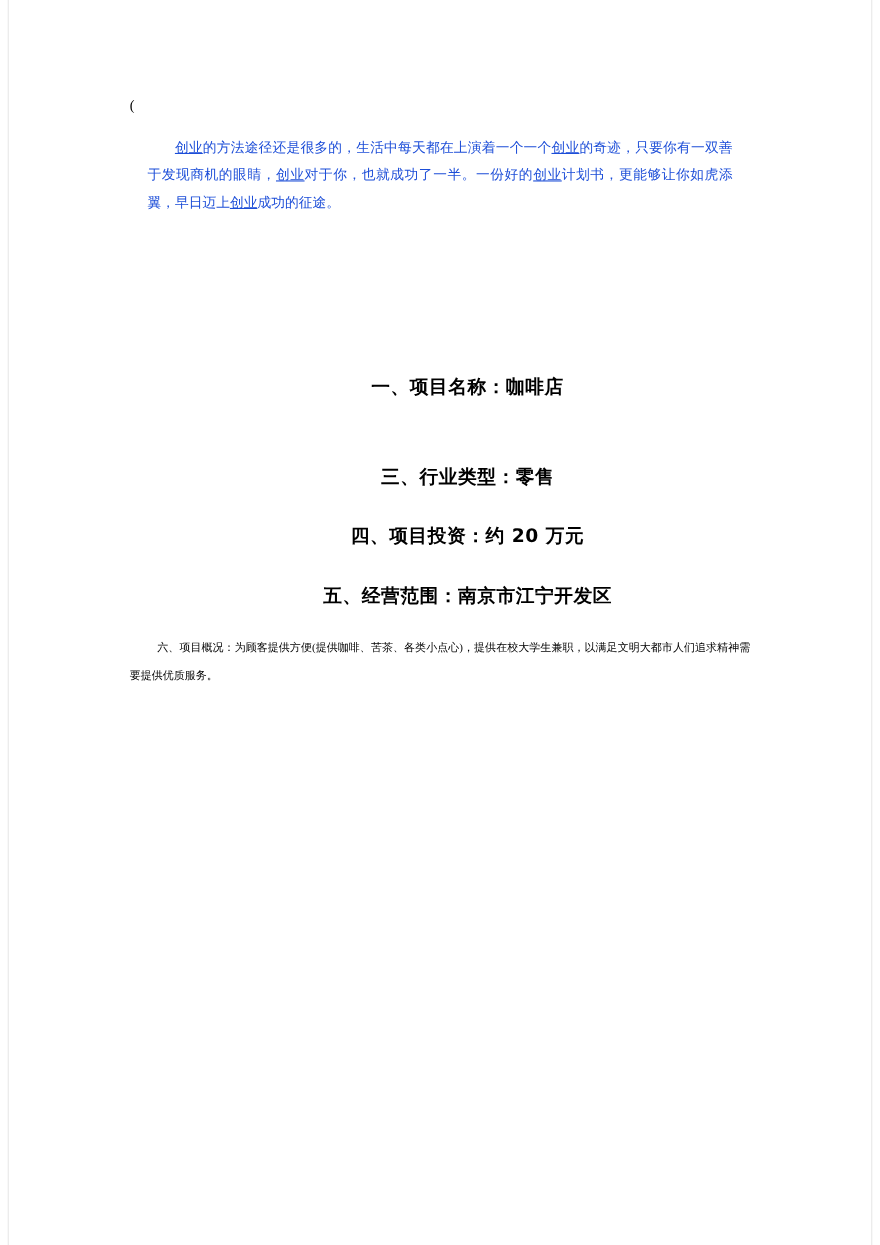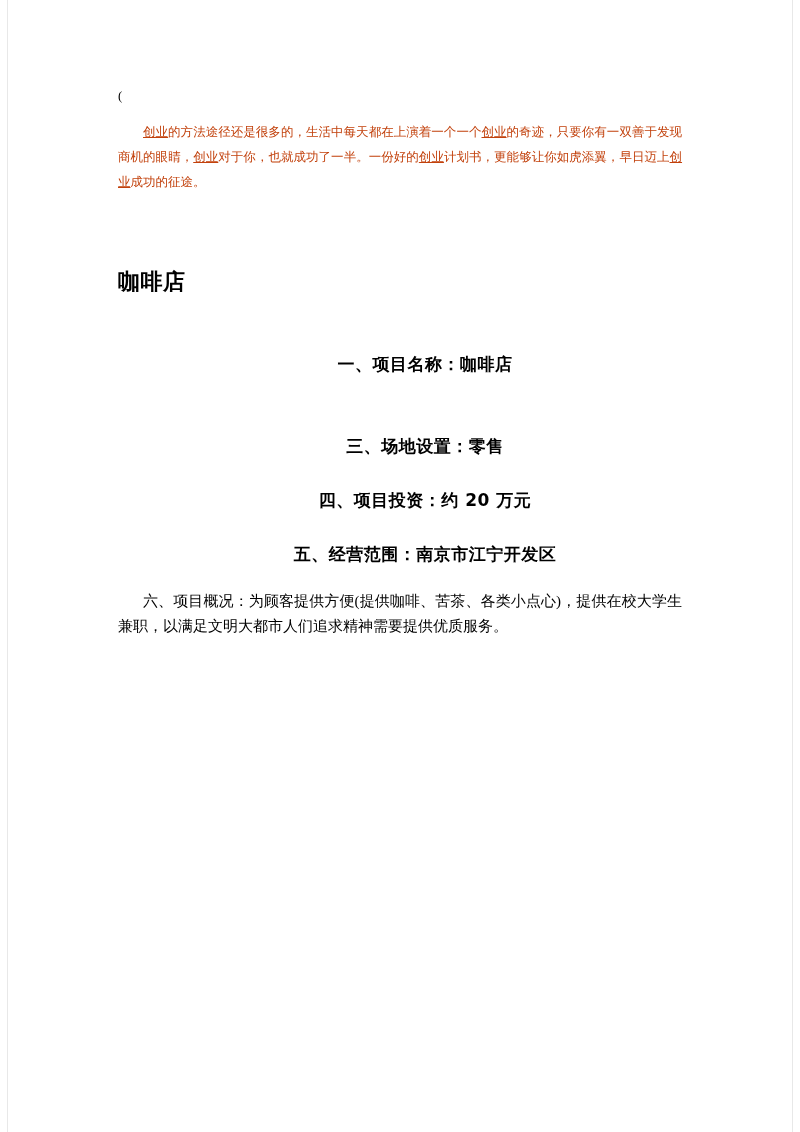--- a/index.html
+++ b/index.html
@@ -36,22 +36,22 @@
   .content {
     position: absolute;
     left: 118px;
     top: 86px;
     width: 564px;
   }
   .para {
     font-size: 12.5px;
     line-height: 25px;
     text-align: justify;
-    margin: 0;
-    color: #c2410c;
+    margin: 16px;
+    color: #1d4ed8;
   }
   .para.indent {
     text-indent: 25px;
   }
   .u {
     text-decoration: underline;
   }
   .small-gap { height: 14px; }
 
   .open-paren {
@@ -86,21 +86,21 @@
     letter-spacing: 0.5px;
     text-align: center;
   }
   .spacer-h1 { height: 58px; }
   .spacer-after-h1 { height: 28px; }
   .spacer-after-h2 { height: 26px; }
   .spacer-h3 { height: 28px; }
   .spacer-before-body { height: 22px; }
 
   .body-para {
-    font-size: 15px;
+    font-size: 10px;
     line-height: 25px;
     text-align: justify;
     margin: 0;
     text-indent: 25px;
   }
   .block-gap { height: 18px; }
 </style>
 </head>
 <body>
 
@@ -110,31 +110,30 @@
 
   <div class="content">
 
     <p class="open-paren">(</p>
 
     <p class="para indent" id="intro-1"><span class="u">创业</span><span>的方法途径还是很多的，生活中每天都在上演着一个一个</span><span class="u">创业</span><span>的奇迹，只要你有一双善于发现商机的眼睛，</span><span class="u">创业</span><span>对于你，也就成功了一半。一份好的</span><span class="u">创业</span><span>计划书，更能够让你如虎添翼，早日迈上</span><span class="u">创业</span><span>成功的征途。</span></p>
     <div class="small-gap"></div>
 
     <div class="spacer-h1"></div>
 
-    <h1 class="title-h1">咖啡店</h1>
 
     <div class="spacer-after-h1"></div>
 
 
     <div class="spacer-after-h2"></div>
 
     <h3 class="title-h3">一、项目名称：咖啡店</h3>
     <div class="spacer-h3"></div>
     <div class="spacer-h3"></div>
-    <h3 class="title-h3">三、场地设置：零售</h3>
+    <h3 class="title-h3">三、行业类型：零售</h3>
     <div class="spacer-h3"></div>
     <h3 class="title-h3">四、项目投资：约 20 万元</h3>
     <div class="spacer-h3"></div>
     <h3 class="title-h3">五、经营范围：南京市江宁开发区</h3>
 
     <div class="spacer-before-body"></div>
 
     <p class="body-para">六、项目概况：为顾客提供方便(提供咖啡、苦茶、各类小点心)，提供在校大学生兼职，以满足文明大都市人们追求精神需要提供优质服务。</p>
     <div class="block-gap"></div>
     <div class="block-gap"></div>

